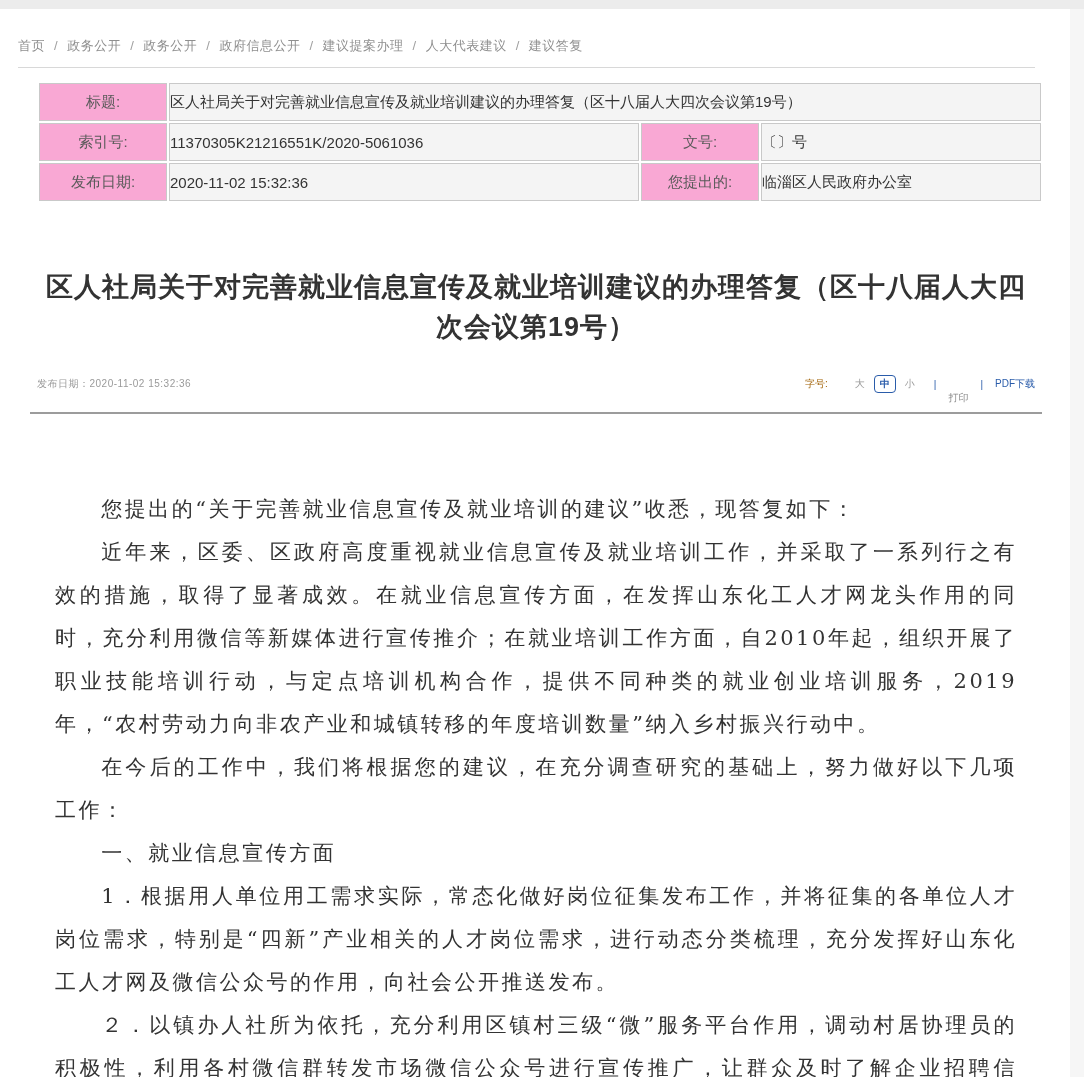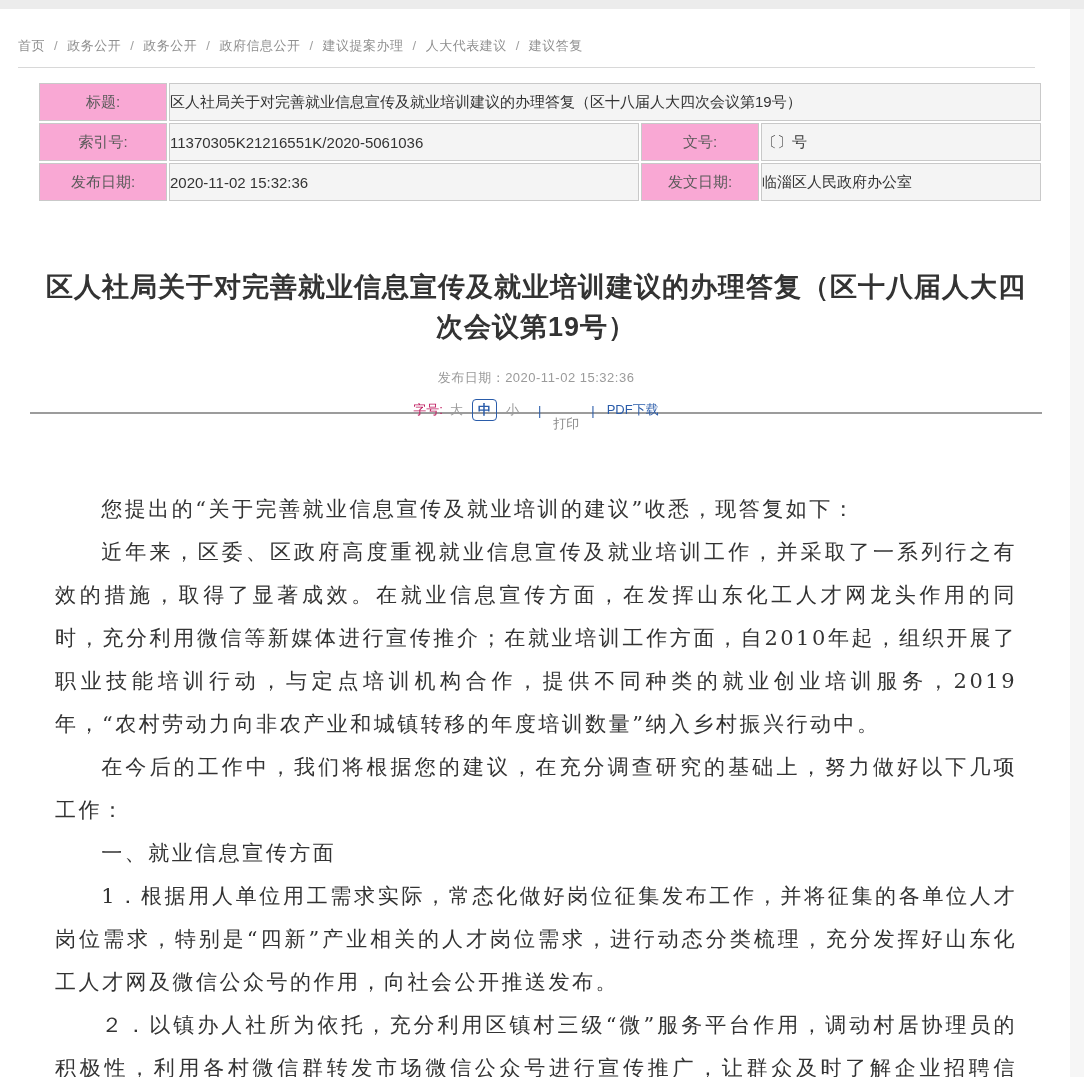--- a/index.html
+++ b/index.html
@@ -33,25 +33,25 @@
   
   h1.doc-title{
     margin:64px auto 0;max-width:1005px;
     font-size:27px;line-height:40px;font-weight:bold;color:#333;
     text-align:center;letter-spacing:1px;
   }
 
   
   .toolbar{
     margin:22px 19px 0 19px;display:flex;justify-content:space-between;align-items:center;
-    font-size:13px;height:30px;flex-direction:column;
+    font-size:10px;height:30px;
   }
   .pubdate{color:#9a9a9a;letter-spacing:.5px;}
   .tools{display:flex;align-items:center;color:#2a5caa;}
-  .tools .fslabel{color:#be185d;margin-right:0;}
+  .tools .fslabel{color:#a16207;margin-right:20px;}
   .size-btn{color:#9a9a9a;padding:1px 5px;margin:0 2px;cursor:pointer;}
   .size-btn.active{color:#2a5caa;border:1px solid #2a5caa;border-radius:4px;font-weight:bold;}
   .tools .pipe{color:#2a5caa;margin:0 12px;}
   .print-link{color:#8a8a8a;cursor:pointer;margin-top:28px;}
   .pdf-link{color:#2a5caa;cursor:pointer;}
   .toolbar-line{border-bottom:2px solid #9c9c9c;margin:13px 12px 0 12px;}
 
   
   .article{
     width:962px;margin:74px auto 0;
@@ -89,21 +89,21 @@
     </tr>
     <tr>
       <td class="lbl">索引号:</td>
       <td class="val">11370305K21216551K/2020-5061036</td>
       <td class="lbl">文号:</td>
       <td class="val">〔〕号</td>
     </tr>
     <tr>
       <td class="lbl">发布日期:</td>
       <td class="val">2020-11-02 15:32:36</td>
-      <td class="lbl">发文日期:</td>
+      <td class="lbl">您提出的:</td>
       <td class="val">临淄区人民政府办公室</td>
     </tr>
   </tbody>
     </table>
 
   <h1 class="doc-title">区人社局关于对完善就业信息宣传及就业培训建议的办理答复（区十八届人大四次会议第19号）</h1>
 
   <div class="toolbar">
     <div class="pubdate">
       <span>发布日期：</span><span>2020-11-02 15:32:36</span>

